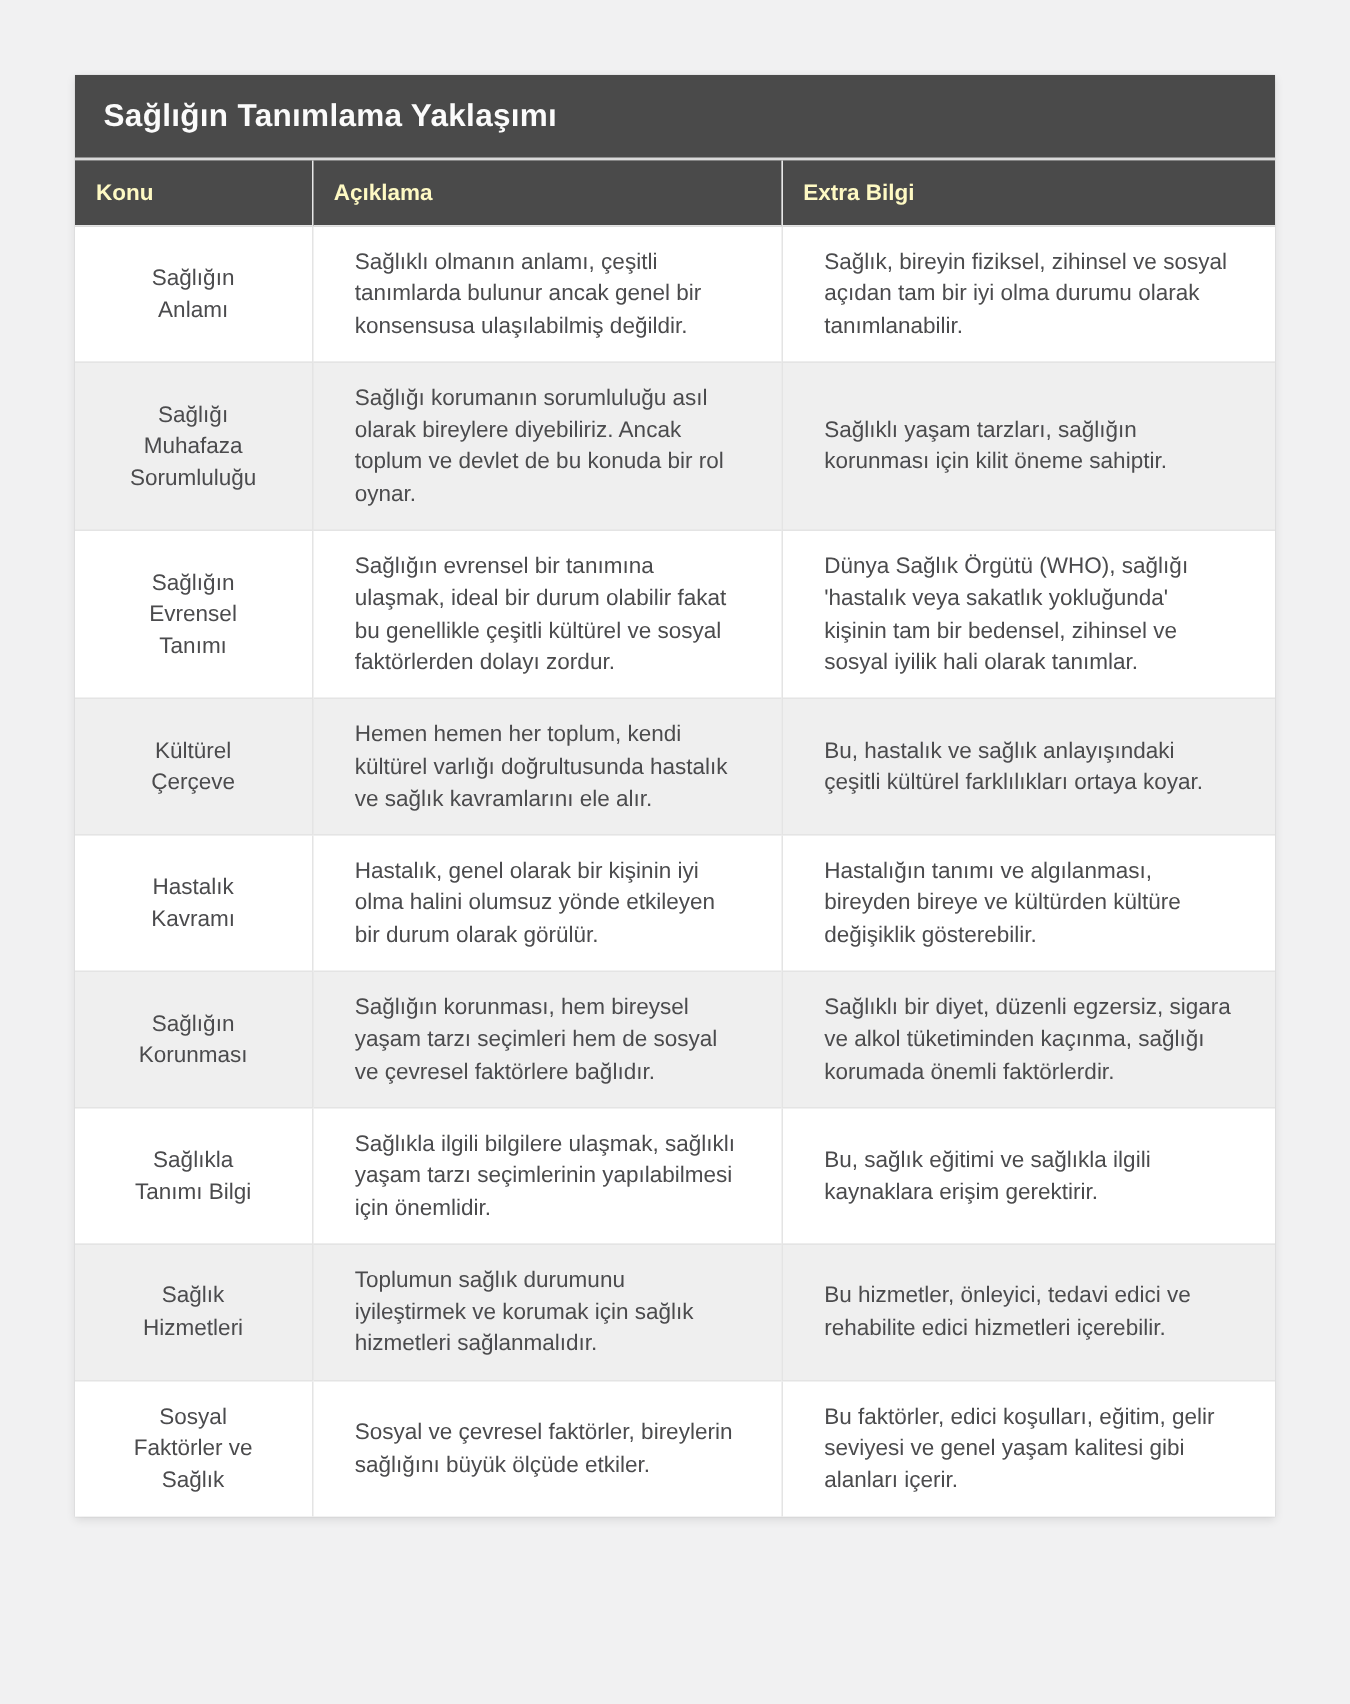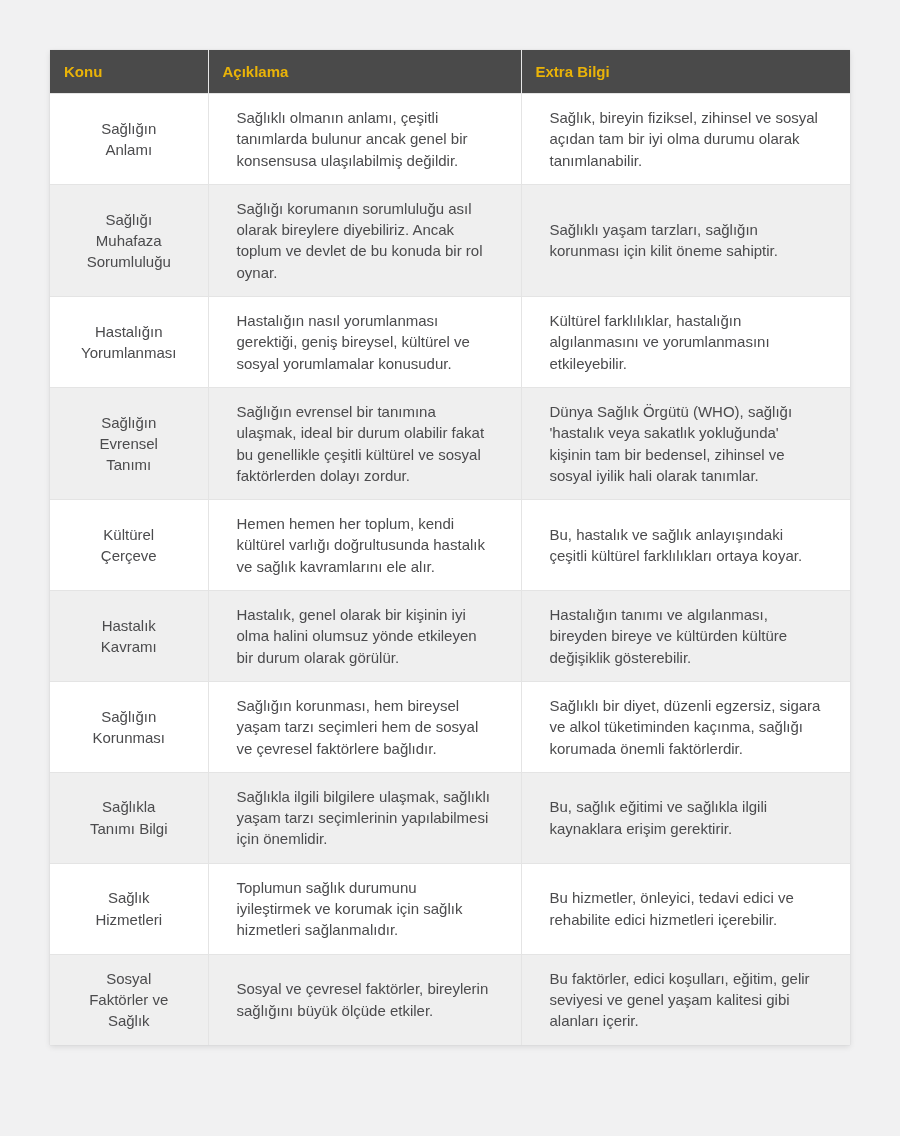--- a/index.html
+++ b/index.html
@@ -34,21 +34,21 @@
   table.main-table {
     width: 100%;
     border-collapse: collapse;
     table-layout: fixed;
   }
   table.main-table col.c-konu    { width: 158px; }
   table.main-table col.c-acik    { width: 313px; }
   table.main-table col.c-extra   { width: 329px; }
   thead th {
     background: #4a4a4a;
-    color: #eab308;
+    color: #fef9c3;
     font-size: 15px;
     font-weight: bold;
     text-align: left;
     padding: 13px 14px;
     border-left: 1px solid #e8e8e8;
   }
   thead th:first-child { border-left: none; }
   tbody td {
     font-size: 15px;
     line-height: 1.42;
@@ -69,20 +69,21 @@
     margin-top: 23px;
   }
 </style>
 </head>
 <body>
 
 <div class="page">
 
   <div class="table-card">
 
+    <div class="title-bar">Sağlığın Tanımlama Yaklaşımı</div>
 
     <table class="main-table">
       <colgroup>
         <col class="c-konu">
         <col class="c-acik">
         <col class="c-extra">
       </colgroup>
       <thead>
         <tr>
           <th>Konu</th>
@@ -94,25 +95,20 @@
 
       <tr>
             <td>Sağlığın Anlamı</td>
             <td>Sağlıklı olmanın anlamı, çeşitli tanımlarda bulunur ancak genel bir konsensusa ulaşılabilmiş değildir.</td>
             <td>Sağlık, bireyin fiziksel, zihinsel ve sosyal açıdan tam bir iyi olma durumu olarak tanımlanabilir.</td>
           </tr>
           <tr>
             <td>Sağlığı Muhafaza Sorumluluğu</td>
             <td>Sağlığı korumanın sorumluluğu asıl olarak bireylere diyebiliriz. Ancak toplum ve devlet de bu konuda bir rol oynar.</td>
             <td>Sağlıklı yaşam tarzları, sağlığın korunması için kilit öneme sahiptir.</td>
-          </tr>
-          <tr>
-            <td>Hastalığın Yorumlanması</td>
-            <td>Hastalığın nasıl yorumlanması gerektiği, geniş bireysel, kültürel ve sosyal yorumlamalar konusudur.</td>
-            <td>Kültürel farklılıklar, hastalığın algılanmasını ve yorumlanmasını etkileyebilir.</td>
           </tr>
           <tr>
             <td>Sağlığın Evrensel Tanımı</td>
             <td>Sağlığın evrensel bir tanımına ulaşmak, ideal bir durum olabilir fakat bu genellikle çeşitli kültürel ve sosyal faktörlerden dolayı zordur.</td>
             <td>Dünya Sağlık Örgütü (WHO), sağlığı 'hastalık veya sakatlık yokluğunda' kişinin tam bir bedensel, zihinsel ve sosyal iyilik hali olarak tanımlar.</td>
           </tr>
           <tr>
             <td>Kültürel Çerçeve</td>
             <td>Hemen hemen her toplum, kendi kültürel varlığı doğrultusunda hastalık ve sağlık kavramlarını ele alır.</td>
             <td>Bu, hastalık ve sağlık anlayışındaki çeşitli kültürel farklılıkları ortaya koyar.</td>

